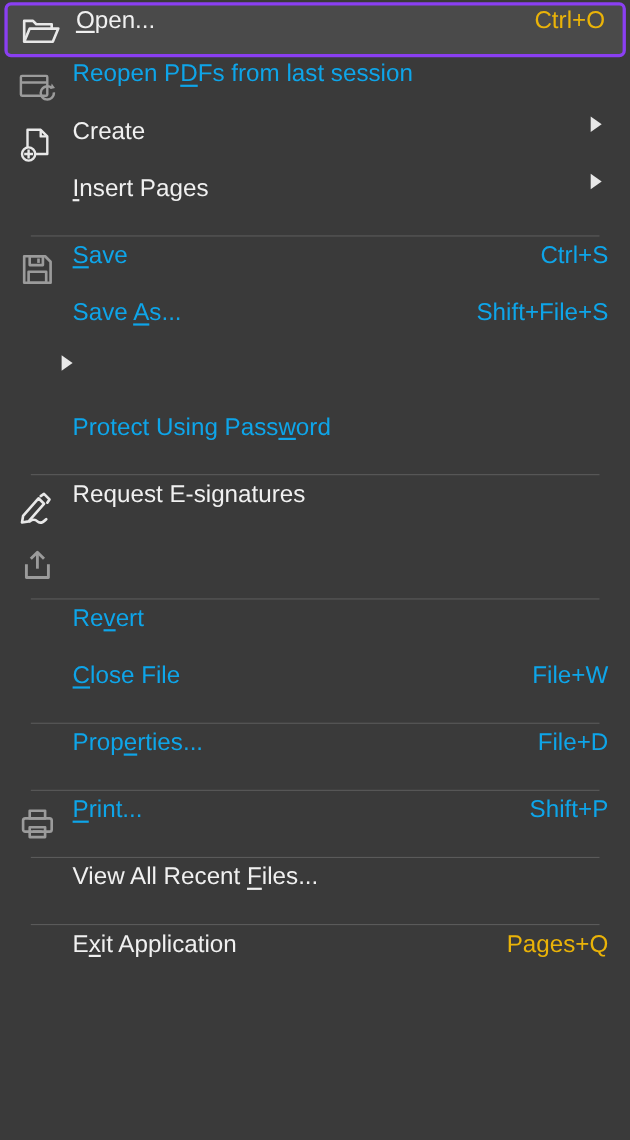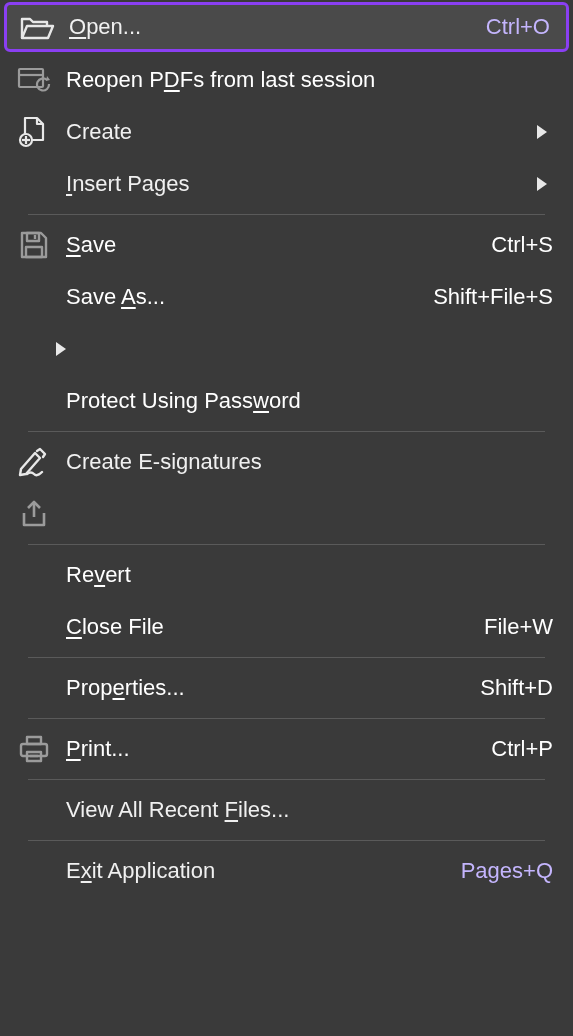--- a/index.html
+++ b/index.html
@@ -11,21 +11,20 @@
     font-family: "Segoe UI", Arial, sans-serif;
     color: #f0f0f0;
     overflow: hidden;
   }
   .menu {
     width: 100%;
     box-sizing: border-box;
   }
   .item {
     display: flex;
-    align-items: center;
     height: 52px;
     padding: 0 20px 0 12px;
     box-sizing: border-box;
   }
   .item.selected {
     background: #4a4a4a;
     border: 3px solid #8a3ff2;
     border-radius: 6px;
     margin: 2px 4px;
     height: 50px;
@@ -39,38 +38,38 @@
     flex-shrink: 0;
   }
   .label {
     flex: 1;
     font-size: 22px;
     white-space: nowrap;
     padding-left: 10px;
   }
   .shortcut {
     font-size: 22px;
-    color: #c4b5fd;
+    color: #eab308;
     white-space: nowrap;
   }
   .arrow {
     width: 0;
     height: 0;
     border-top: 7px solid transparent;
     border-bottom: 7px solid transparent;
     border-left: 10px solid #e8e8e8;
     margin-right: 6px;
   }
   .sep {
     height: 1px;
     background: #5a5a5a;
     margin: 4px 28px;
   }
   .dim .label, .dim .shortcut {
-    color: #ffffff;
+    color: #0ea5e9;
   }
   .dim svg { opacity: 0.65; }
   .u { text-decoration: underline; text-underline-offset: 3px;}
   svg { display:block; }
 </style>
 </head>
 <body>
 
 <div class="menu">
 
@@ -152,21 +151,21 @@
   <div class="sep"></div>
 
   <div class="item">
     <span class="icon-slot">
       <svg width="34" height="30" viewBox="0 0 34 30" stroke="#e8e8e8" stroke-width="2.4" fill="none" stroke-linejoin="round" stroke-linecap="round">
         <path d="M4 22 L18 6 l5 5 L9 27 l-6 1 Z"></path>
         <path d="M20 4 l3 -2 5 5 -2 3"></path>
         <path d="M10 27 q4 -3 7 0 q3 3 8 -2"></path>
       </svg>
     </span>
-    <span class="label">Create E-signatures</span>
+    <span class="label">Request E-signatures</span>
   </div>
 
   <div class="item dim">
     <span class="icon-slot">
       <svg width="30" height="30" viewBox="0 0 30 30" stroke="#cfcfcf" stroke-width="2.6" fill="none" stroke-linejoin="round">
         <path d="M5 14 v12 h20 v-12"></path>
         <line x1="15" y1="3" x2="15" y2="18"></line>
         <path d="M9 9 l6 -6 6 6"></path>
       </svg>
     </span>
@@ -183,36 +182,36 @@
     <span class="icon-slot"></span>
     <span class="label"><span class="u">C</span>lose File</span>
     <span class="shortcut">File+W</span>
   </div>
 
   <div class="sep"></div>
 
   <div class="item dim">
     <span class="icon-slot"></span>
     <span class="label">Prop<span class="u">e</span>rties...</span>
-    <span class="shortcut">Shift+D</span>
+    <span class="shortcut">File+D</span>
   </div>
 
   <div class="sep"></div>
 
   <div class="item dim">
     <span class="icon-slot">
       <svg width="32" height="30" viewBox="0 0 32 30" stroke="#cfcfcf" stroke-width="2.4" fill="none" stroke-linejoin="round">
         <rect x="3" y="10" width="26" height="12" rx="2"></rect>
         <rect x="9" y="3" width="14" height="7"></rect>
         <rect x="9" y="18" width="14" height="9"></rect>
         <line x1="12" y1="22" x2="20" y2="22"></line>
       </svg>
     </span>
     <span class="label"><span class="u">P</span>rint...</span>
-    <span class="shortcut">Ctrl+P</span>
+    <span class="shortcut">Shift+P</span>
   </div>
 
   <div class="sep"></div>
 
   <div class="item">
     <span class="icon-slot"></span>
     <span class="label">View All Recent <span class="u">F</span>iles...</span>
   </div>
 
   <div class="sep"></div>

